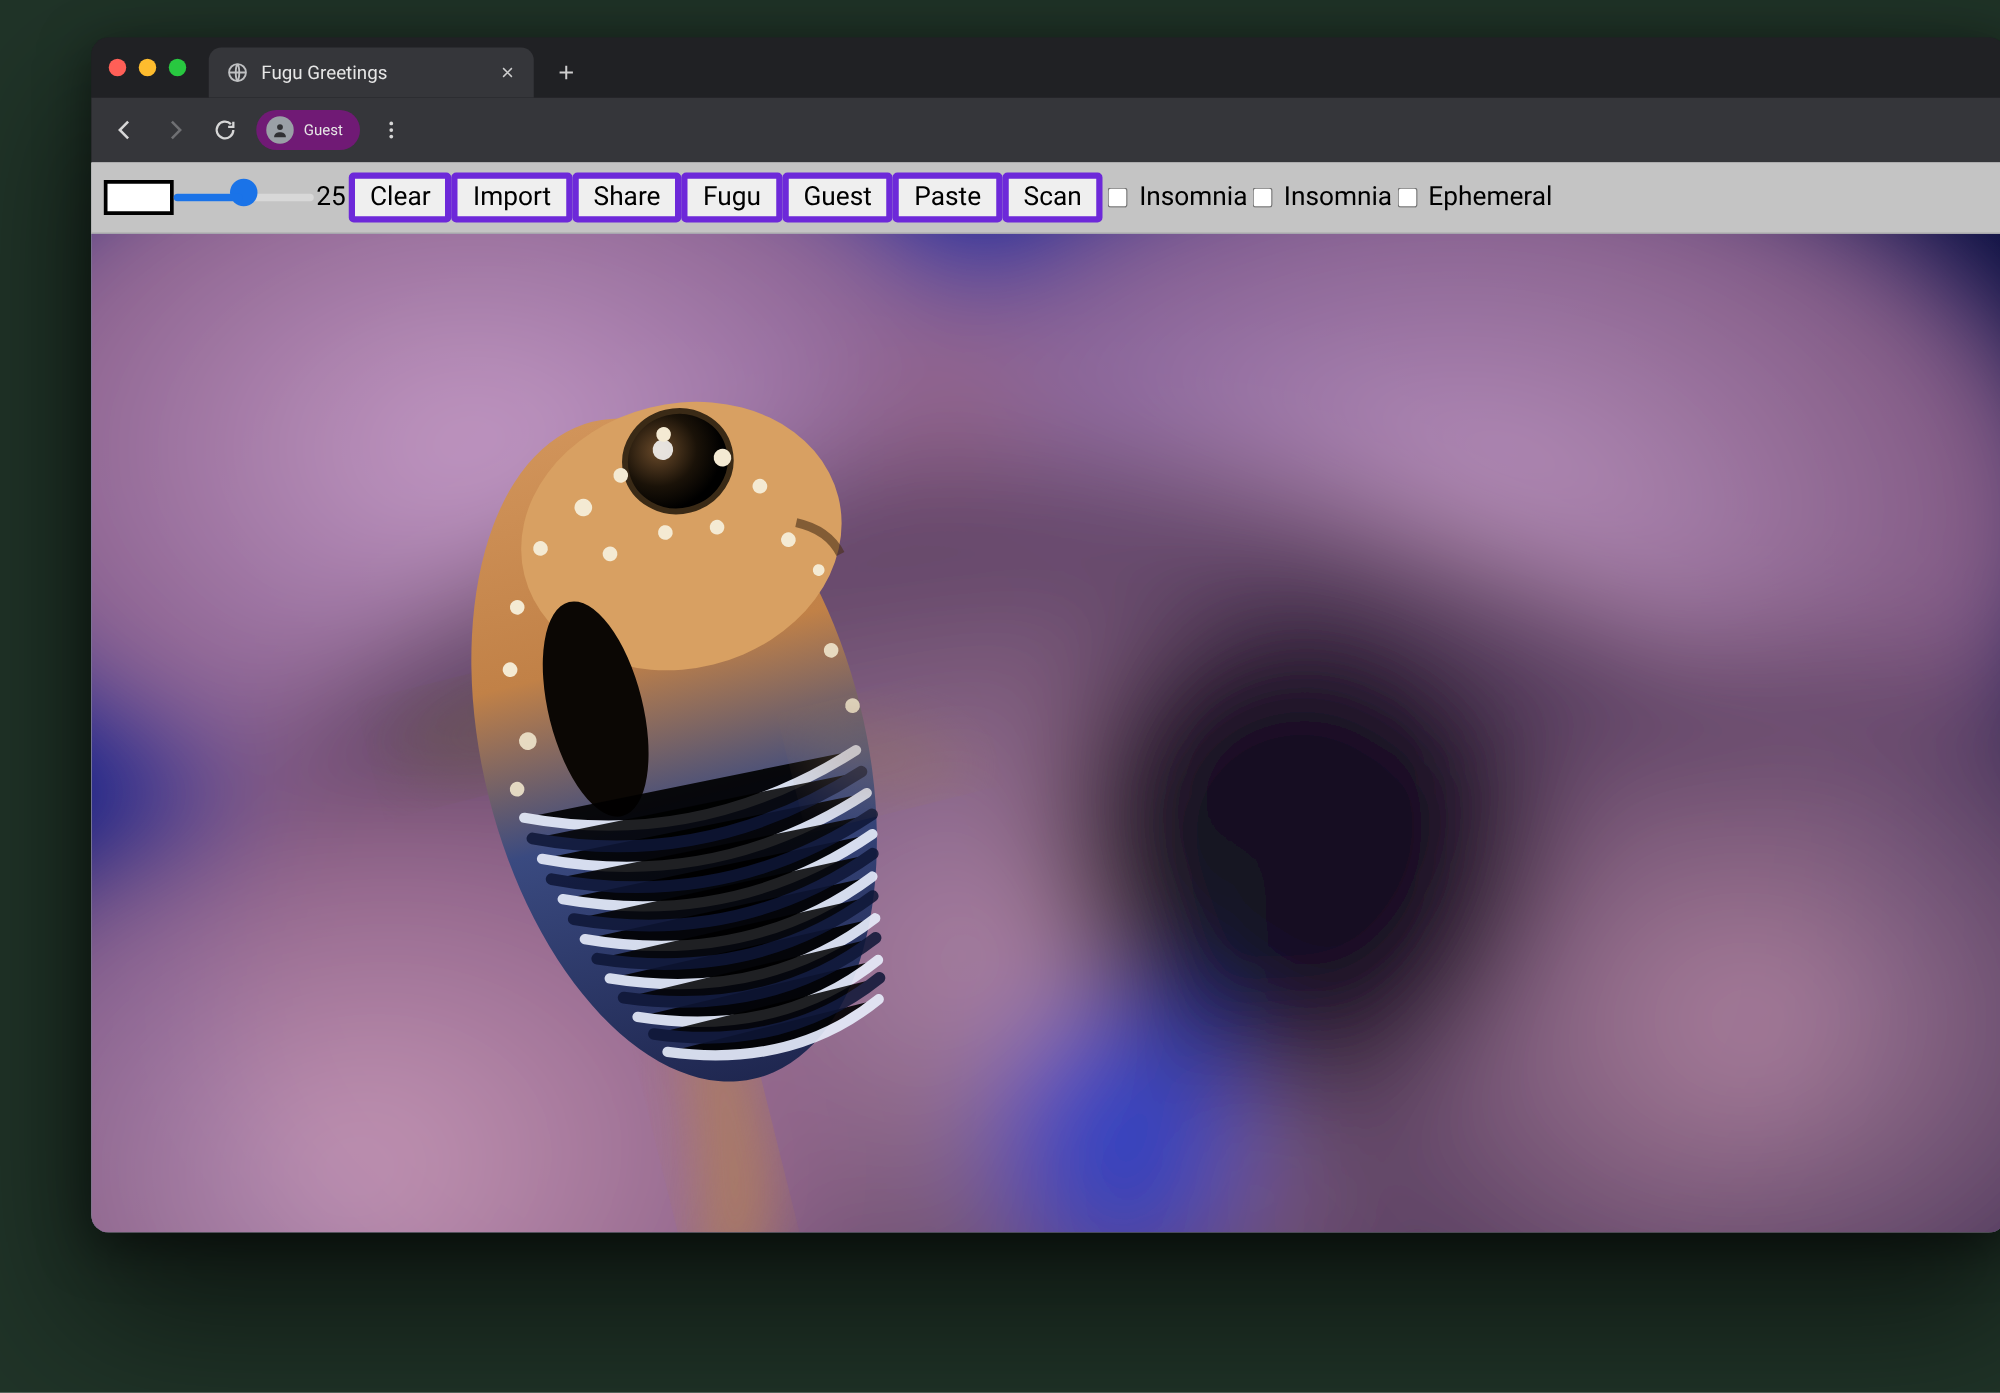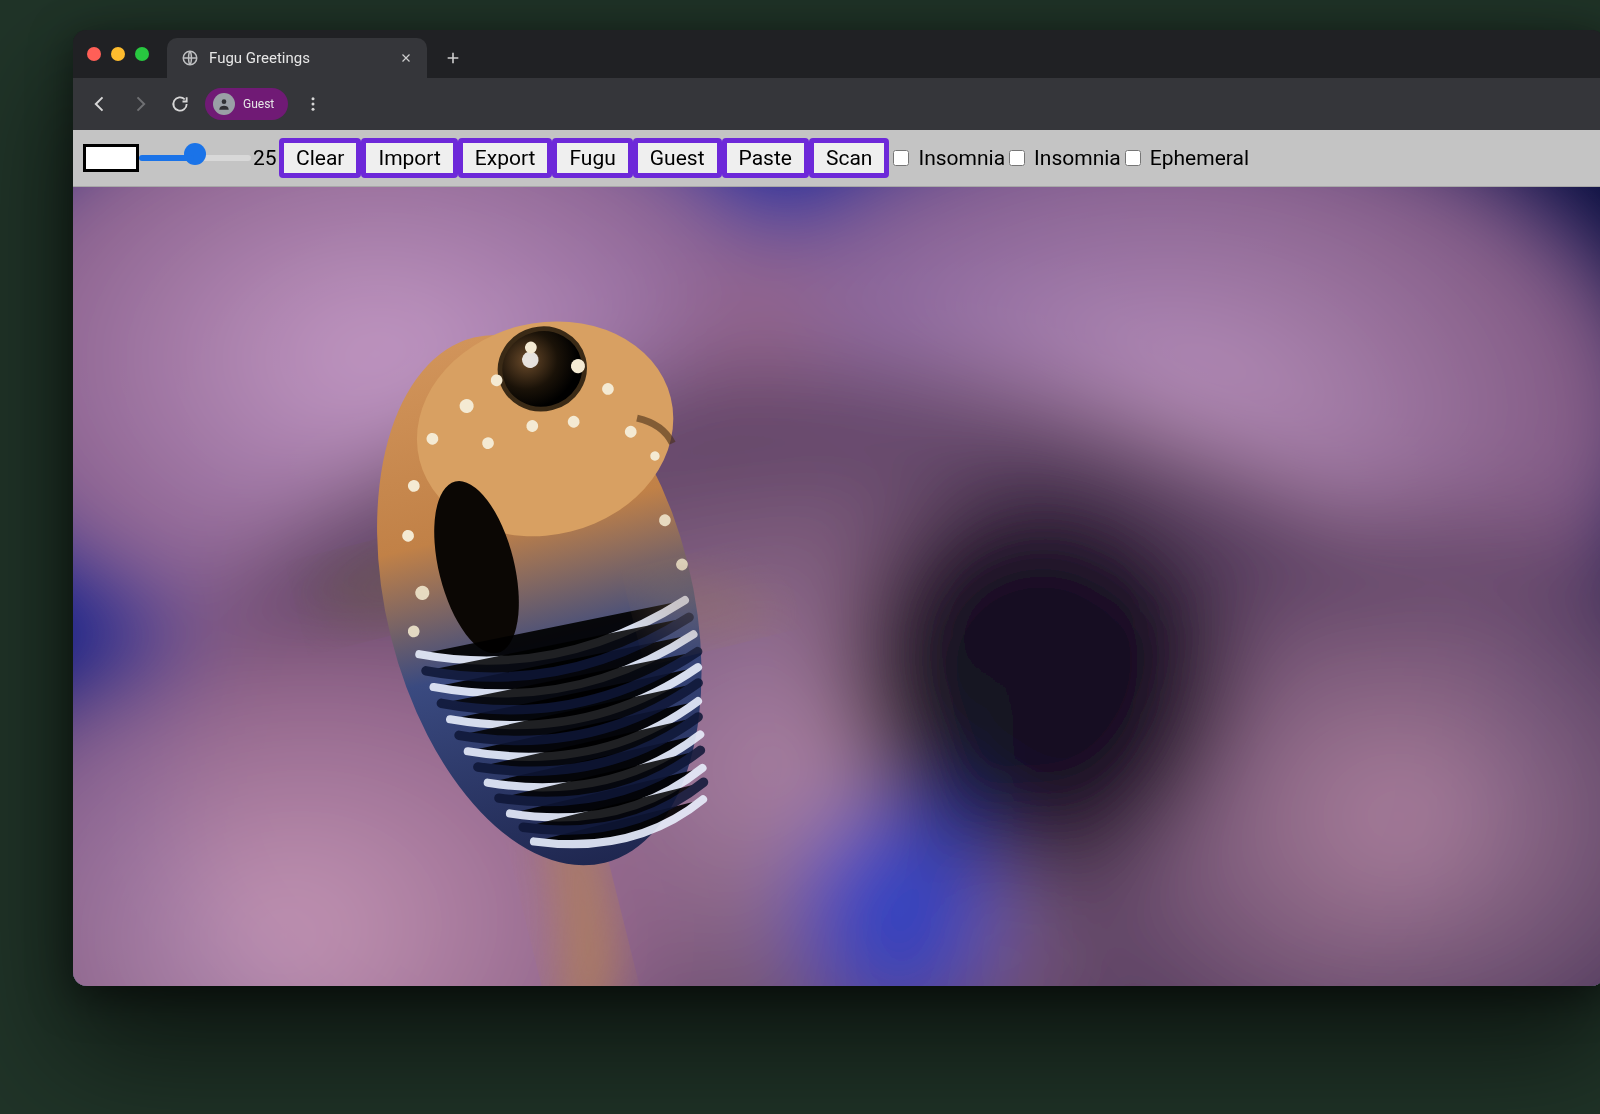--- a/index.html
+++ b/index.html
@@ -259,21 +259,21 @@
       <div class="app-toolbar">
         <div class="colorbox"></div>
         <div class="slider-wrap">
           <div class="slider-fill" style="width:55px;"></div>
           <input type="range" class="slider" min="1" max="50" value="25" style="">
         </div>
         <span class="slider-value">25</span>
 
         <button class="btn">Clear</button>
         <button class="btn">Import</button>
-        <button class="btn">Export</button>
+        <button class="btn">Share</button>
         <button class="btn">Fugu</button>
         <button class="btn">Guest</button>
         <button class="btn">Paste</button>
         <button class="btn">Scan</button>
 
         <label class="chk">
           <input type="checkbox" style="">
           <span>Insomnia</span>
         </label>
         <label class="chk">

